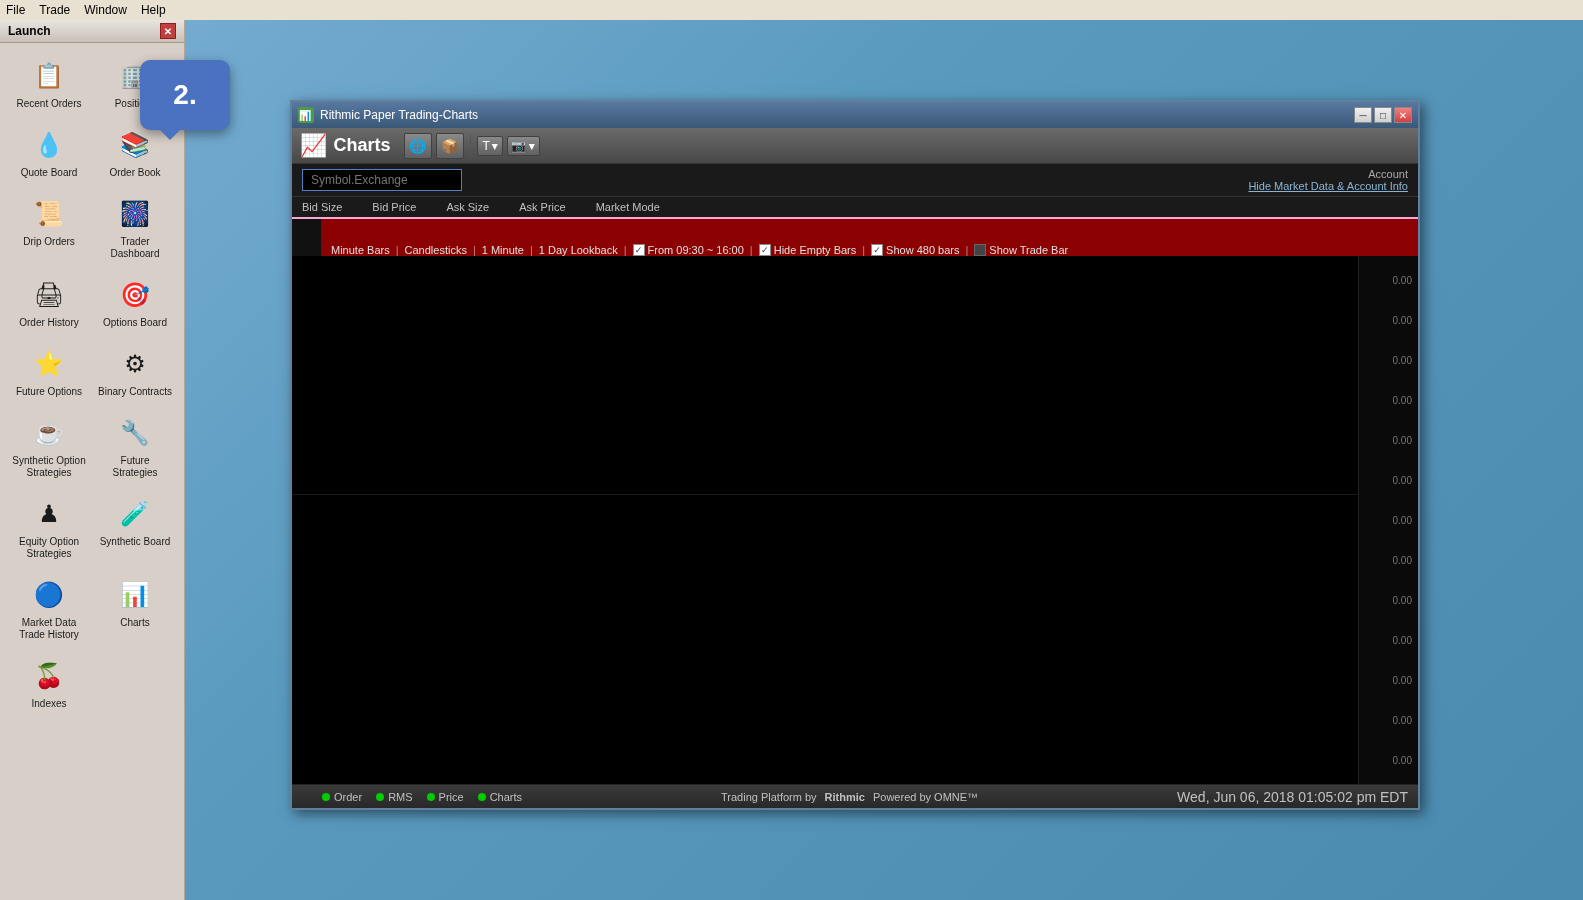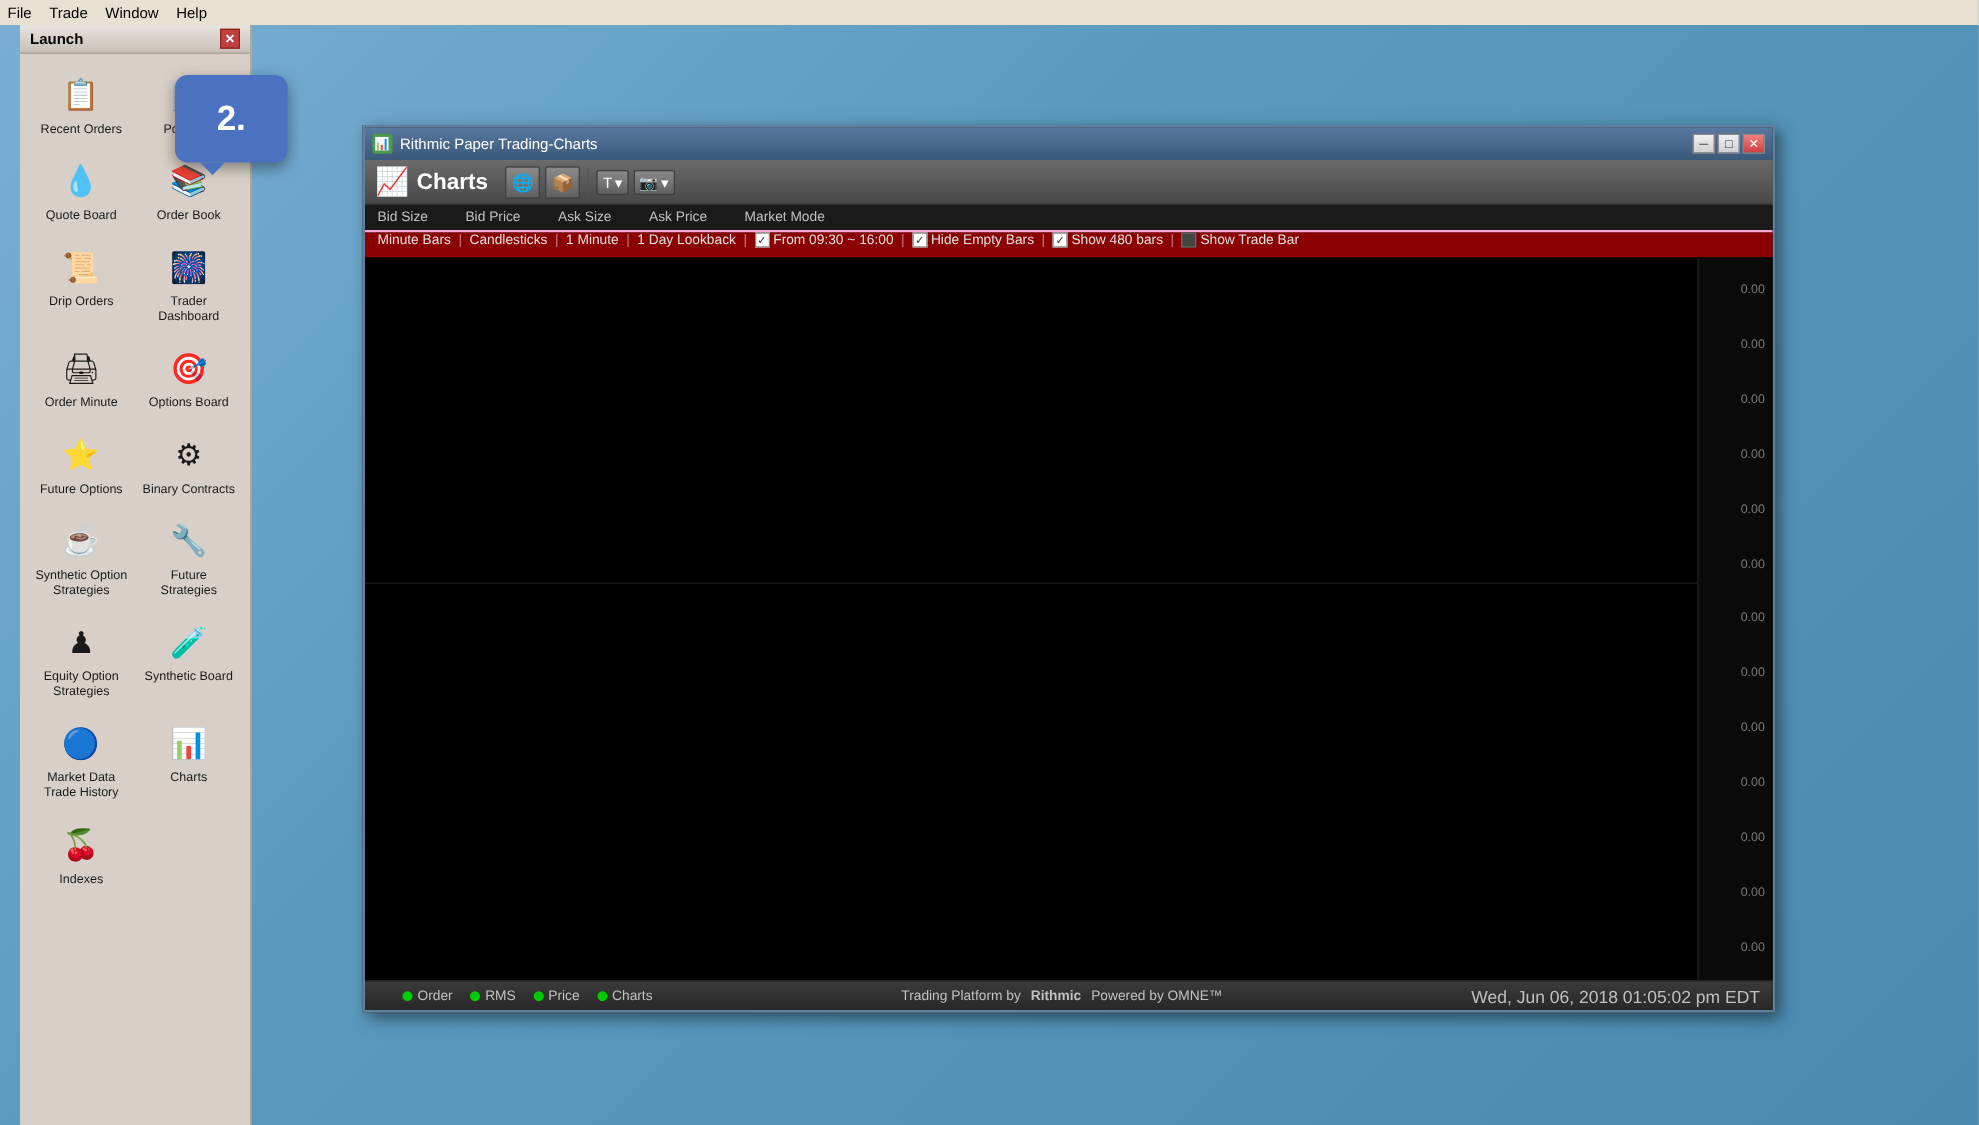--- a/index.html
+++ b/index.html
@@ -33,21 +33,20 @@
 
     
     .launch-panel {
       position: absolute;
       top: 20px; left: 0;
       width: 185px;
       bottom: 0;
       background: #d8d0c8;
       border-right: 1px solid #b0a898;
       z-index: 50;
-      margin-left: 16px;
     }
     .launch-title {
       background: linear-gradient(to bottom, #e8e4de, #c8c0b8);
       padding: 3px 8px;
       font-size: 12px;
       font-weight: bold;
       border-bottom: 1px solid #a0988e;
       display: flex;
       align-items: center;
       justify-content: space-between;
@@ -251,28 +250,29 @@
       flex-shrink: 0;
     }
     .col-header {
       color: #c0c0c0;
       font-size: 11px;
     }
 
     
     .chart-toolbar {
       background: #8b0000;
-      height: 20px;
-      display: flex;
-      align-items: flex-start;
+      height: 37px;
+      display: flex;
+      align-items: flex-end;
       padding: 0 10px;
       gap: 6px;
       font-size: 11px;
       color: #e0e0e0;
       flex-shrink: 0;
+      margin-left: 29px;
     }
     .chart-toolbar-sep {
       color: #c08080;
     }
     .chart-check {
       display: flex; align-items: center; gap: 3px;
     }
     .check-box {
       width: 12px; height: 12px;
       background: white;
@@ -432,21 +432,21 @@
       <div class="icon-label">Drip Orders</div>
     </div>
 
     <div class="icon-item">
       <div class="icon-img">🎆</div>
       <div class="icon-label">Trader Dashboard</div>
     </div>
 
     <div class="icon-item">
       <div class="icon-img">🖨</div>
-      <div class="icon-label">Order Minute</div>
+      <div class="icon-label">Order History</div>
     </div>
 
     <div class="icon-item">
       <div class="icon-img">🎯</div>
       <div class="icon-label">Options Board</div>
     </div>
 
     <div class="icon-item">
       <div class="icon-img">⭐</div>
       <div class="icon-label">Future Options</div>
@@ -521,20 +521,27 @@
       <span>▾</span>
     </div>
     <div class="toolbar-dropdown">
       <span>📷</span>
       <span>▾</span>
     </div>
   </div>
 
   <div class="content-area">
 
+    <div class="chart-header">
+      <input class="symbol-input" type="text" placeholder="Symbol.Exchange" style="">
+      <div class="account-section">
+        <div>Account</div>
+        <div class="hide-link">Hide Market Data &amp; Account Info</div>
+      </div>
+    </div>
 
     <div class="col-headers">
       <span class="col-header">Bid Size</span>
       <span class="col-header">Bid Price</span>
       <span class="col-header">Ask Size</span>
       <span class="col-header">Ask Price</span>
       <span class="col-header">Market Mode</span>
     </div>
 
     <div class="chart-toolbar">

